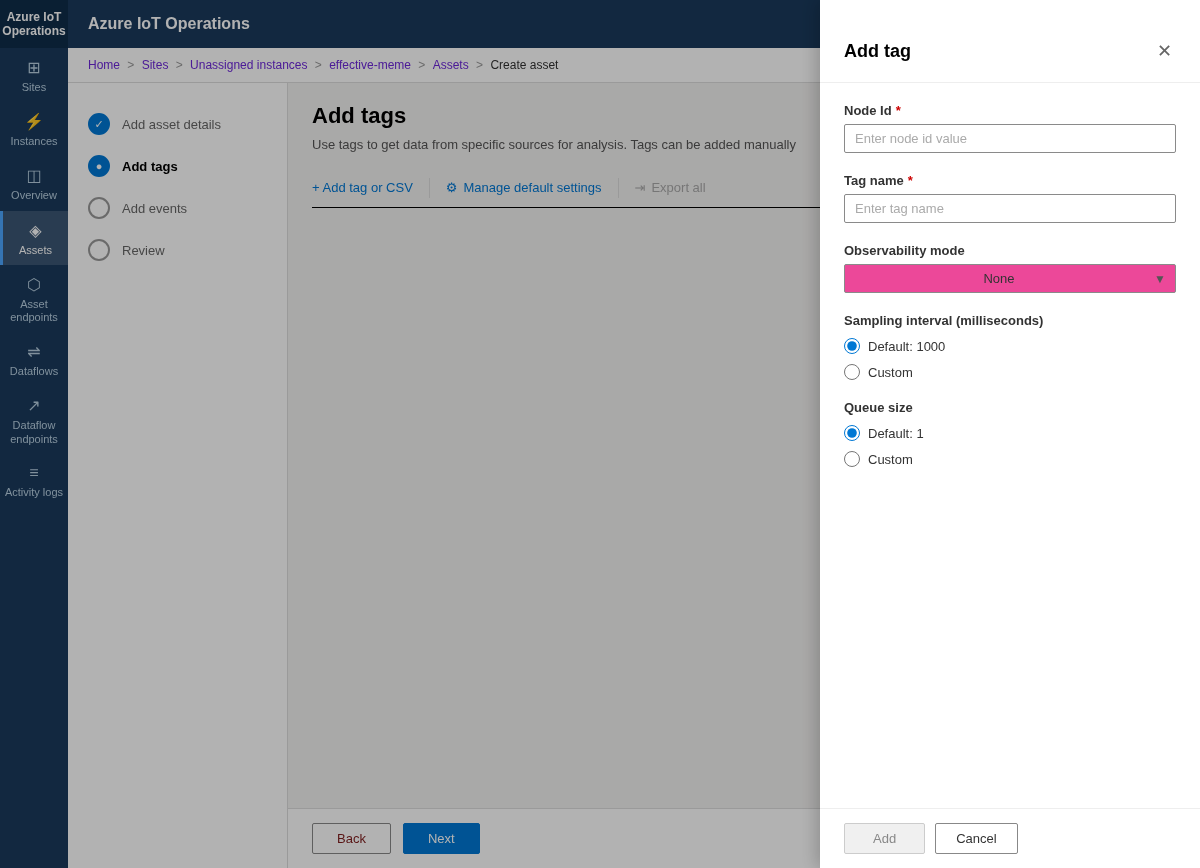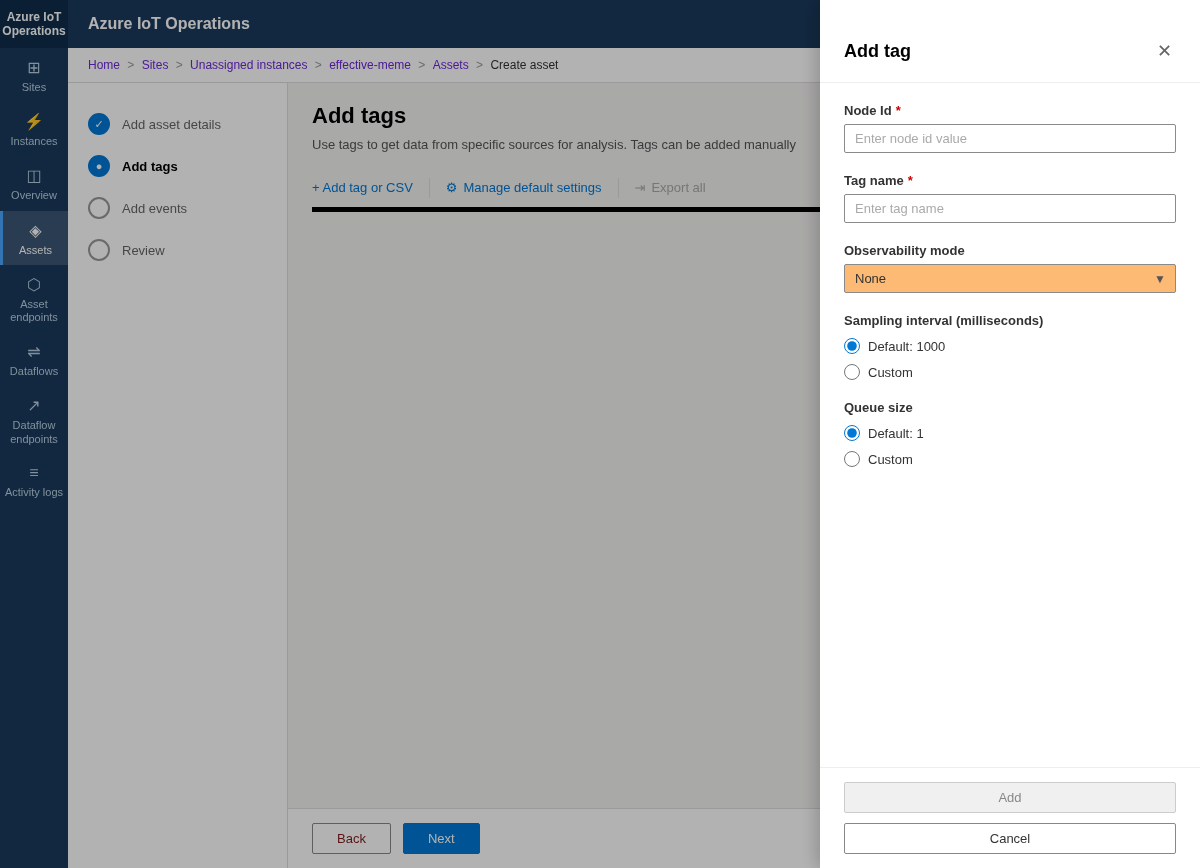--- a/index.html
+++ b/index.html
@@ -133,21 +133,21 @@
     .page-subtitle {
       font-size: 13px;
       color: #555;
       margin-bottom: 16px;
     }
     .toolbar {
       display: flex;
       align-items: center;
       gap: 16px;
       padding: 8px 0;
-      border-bottom: 5px solid #000000;
+      border-bottom: 1px solid #000000;
       margin-bottom: 8px;
     }
     .toolbar-btn {
       display: flex;
       align-items: center;
       gap: 6px;
       background: none;
       border: none;
       color: #0078d4;
       cursor: pointer;
@@ -259,24 +259,25 @@
     .select-wrapper {
       position: relative;
     }
     .field-select {
       width: 100%;
       padding: 6px 32px 6px 10px;
       border: 1px solid #8a8a8a;
       border-radius: 2px;
       font-size: 13px;
       color: #333;
-      background: #fdba74;
+      background: #ec4899;
       appearance: none;
       outline: none;
       cursor: pointer;
+      text-align: center;
     }
     .select-chevron {
       position: absolute;
       right: 10px;
       top: 50%;
       transform: translateY(-50%);
       pointer-events: none;
       font-size: 12px;
       color: #555;
     }
@@ -301,21 +302,20 @@
       color: #333;
       margin-bottom: 10px;
     }
 
     .panel-footer {
       padding: 14px 24px;
       border-top: 1px solid #eee;
       display: flex;
       gap: 10px;
       justify-content: flex-start;
-      flex-direction: column;
     }
     .btn-add {
       padding: 7px 28px;
       border: 1px solid #ccc;
       background: #f0f0f0;
       color: #888;
       cursor: pointer;
       font-size: 13px;
       border-radius: 2px;
     }

